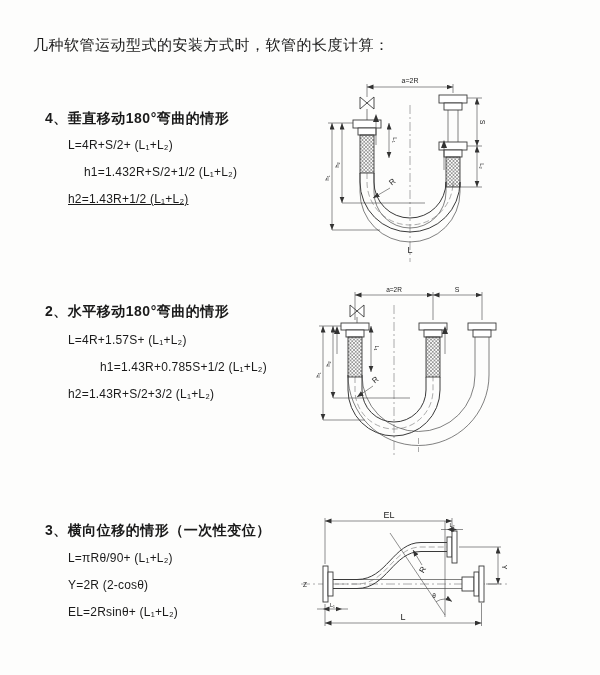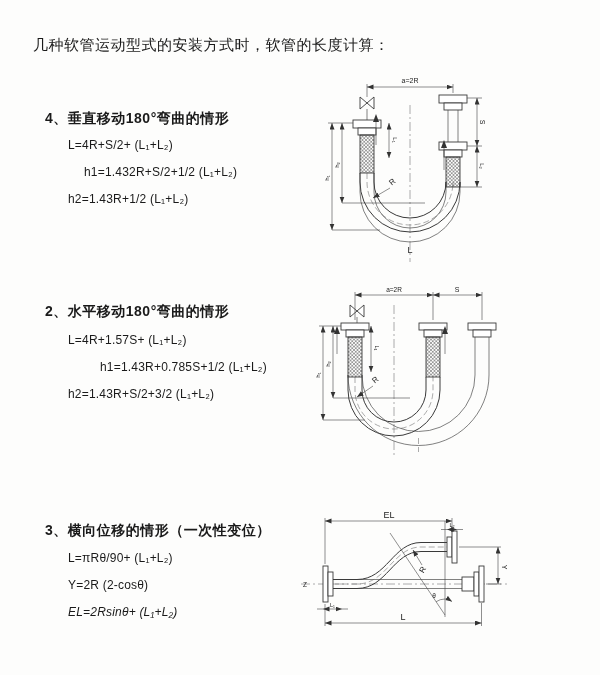--- a/index.html
+++ b/index.html
@@ -5,23 +5,23 @@
   html,body{margin:0;padding:0;}
   body{
     width:600px;height:675px;background:#fdfdfc;position:relative;overflow:hidden;
     font-family:"Liberation Sans","DejaVu Sans",sans-serif;color:#1a1a1a;
   }
   .abs{position:absolute;}
   .page-title{left:33px;top:36px;font-size:15px;letter-spacing:.5px;font-weight:400;}
   .sec-heading{font-size:14px;letter-spacing:.5px;font-weight:600;}
   .formula{font-size:12px;letter-spacing:.2px;}
   
-  #s1h{left:45px;top:110px;} #s1f0{left:68px;top:138px;} #s1f1{left:68px;top:165px;margin-left:16px;} #s1f2{left:68px;top:192px;}
+  #s1h{left:45px;top:110px;} #s1f0{left:68px;top:138px;} #s1f1{left:68px;top:165px;margin-left:16px;} #s1f2{left:68px;top:192px;text-decoration:underline;}
   #s2h{left:45px;top:303px;} #s2f0{left:68px;top:333px;} #s2f1{left:68px;top:360px;margin-left:32px;} #s2f2{left:68px;top:387px;}
-  #s3h{left:45px;top:522px;text-align:center;} #s3f0{left:68px;top:551px;} #s3f1{left:68px;top:578px;} #s3f2{left:68px;top:605px;font-style:italic;}
+  #s3h{left:45px;top:522px;text-align:center;} #s3f0{left:68px;top:551px;} #s3f1{left:68px;top:578px;} #s3f2{left:68px;top:605px;}
   
   .wall{stroke:#3a3a3a;stroke-width:1;fill:none;}
   .wall2{stroke:#4a4a4a;stroke-width:.7;fill:none;}
   .part{fill:#fff;stroke:#3a3a3a;stroke-width:.9;}
   .braidfill{fill:url(#braid);stroke:#3a3a3a;stroke-width:.9;}
   .dim{stroke:#444;stroke-width:.6;fill:none;}
   .dima{stroke:#444;stroke-width:.6;fill:none;marker-start:url(#arr);marker-end:url(#arr);}
   .dime{stroke:#444;stroke-width:.6;fill:none;marker-end:url(#arr);}
   .cl{stroke:#666;stroke-width:.55;fill:none;stroke-dasharray:9 3 2 3;}
   .cld{stroke:#666;stroke-width:.55;fill:none;stroke-dasharray:6 3;}

